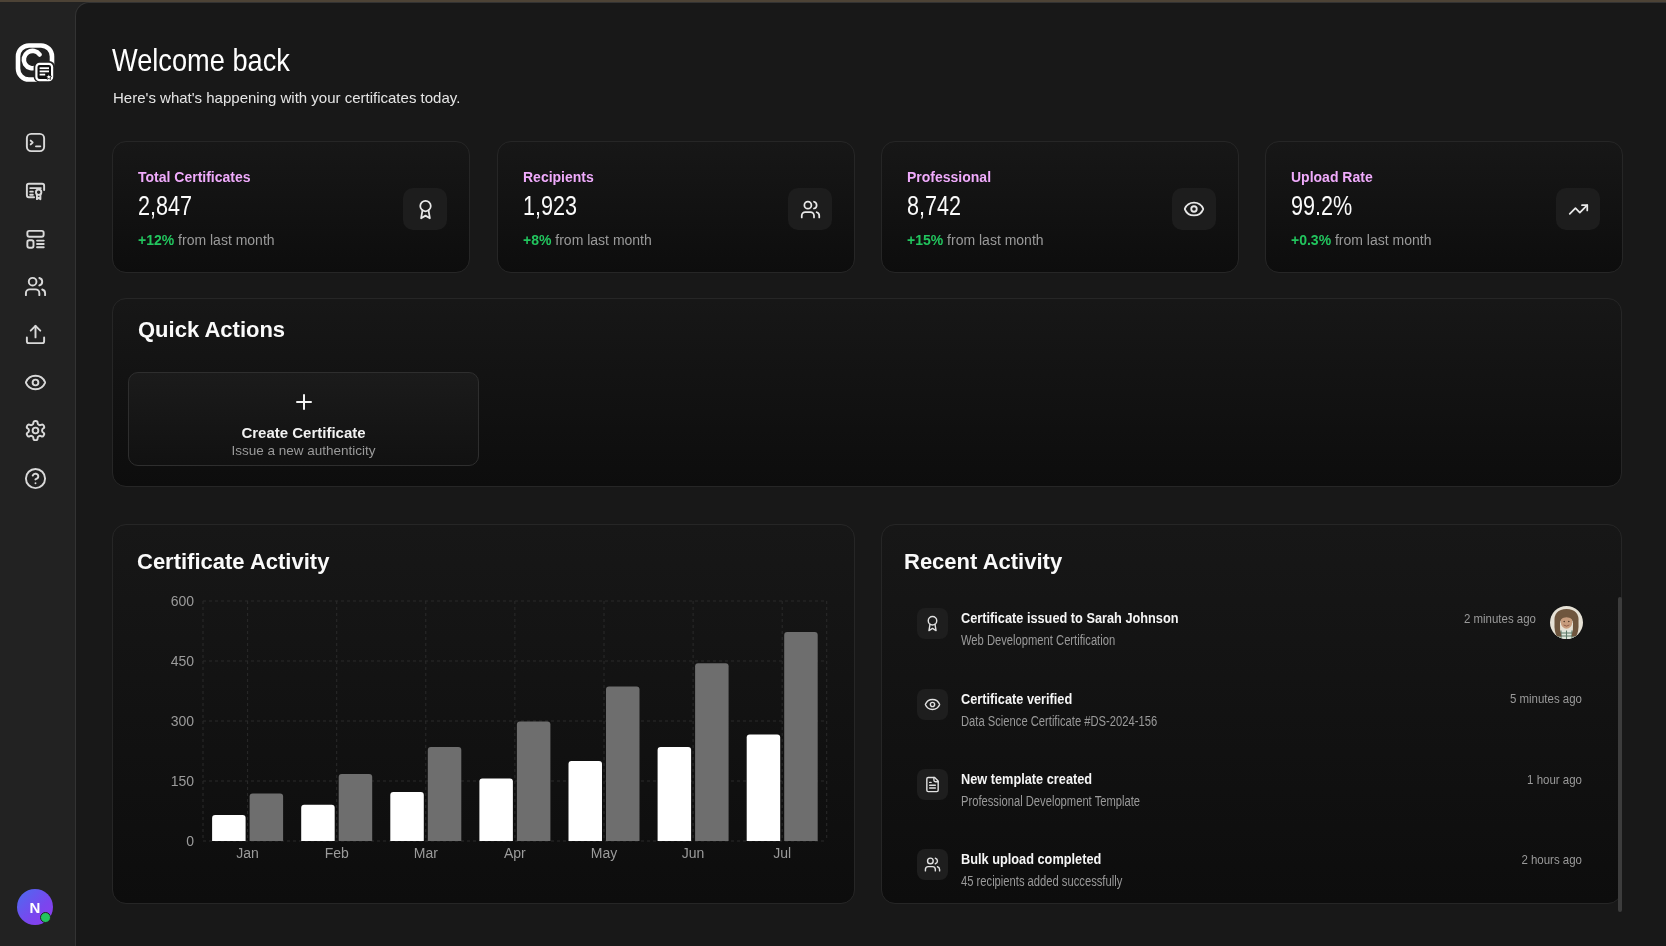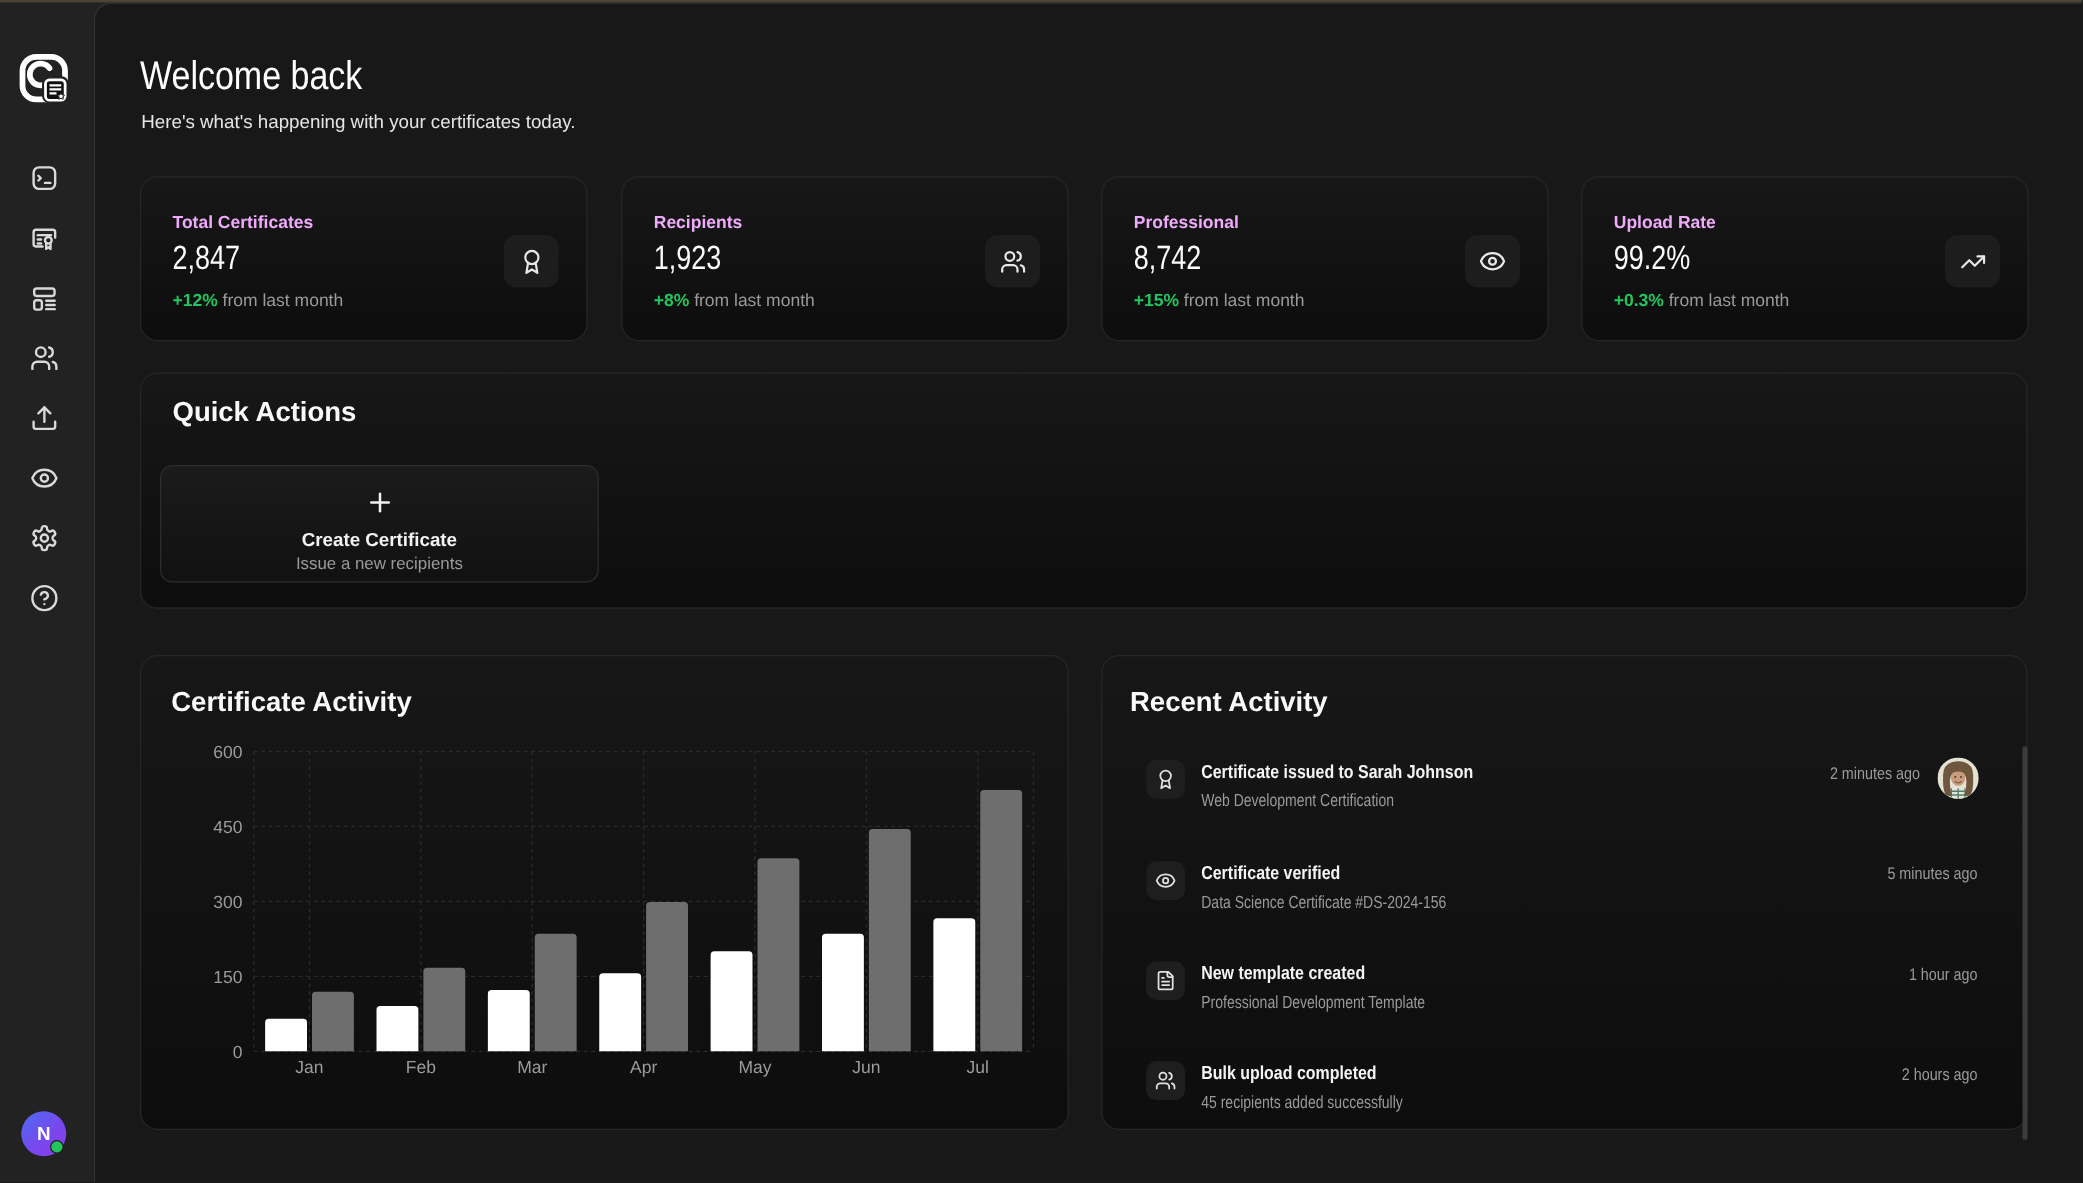--- a/index.html
+++ b/index.html
@@ -153,21 +153,21 @@
   <div class="card" style="left:112px; top:298px; width:1510px; height:189px;"></div>
   <h2 style="left:138px; top:317px;">Quick Actions</h2>
   <div class="qbtn" style="left:128px;">
     <div class="ic">
         <svg width="24" height="24" viewBox="0 0 24 24" fill="none" stroke="#f2f2f2" stroke-width="2" stroke-linecap="round" stroke-linejoin="round">
           <path d="M5 12h14"></path>
           <path d="M12 5v14"></path>
         </svg>
       </div>
     <div class="t1">Create Certificate</div>
-    <div class="t2">Issue a new recipients</div>
+    <div class="t2">Issue a new authenticity</div>
   </div>
 
   <div class="card" style="left:112px; top:524px; width:743px; height:380px;"></div>
   <h2 style="left:137px; top:549px;">Certificate Activity</h2>
   <div class="abs" id="chart" style="left:112px; top:524px;"><svg width="743" height="380" viewBox="0 0 743 380">
 <g stroke="#2b2b2b" stroke-width="1" stroke-dasharray="3 3" fill="none">
           <line x1="91" y1="77" x2="714.7" y2="77"></line>
           <line x1="91" y1="137" x2="714.7" y2="137"></line>
           <line x1="91" y1="197" x2="714.7" y2="197"></line>
           <line x1="91" y1="257" x2="714.7" y2="257"></line>

